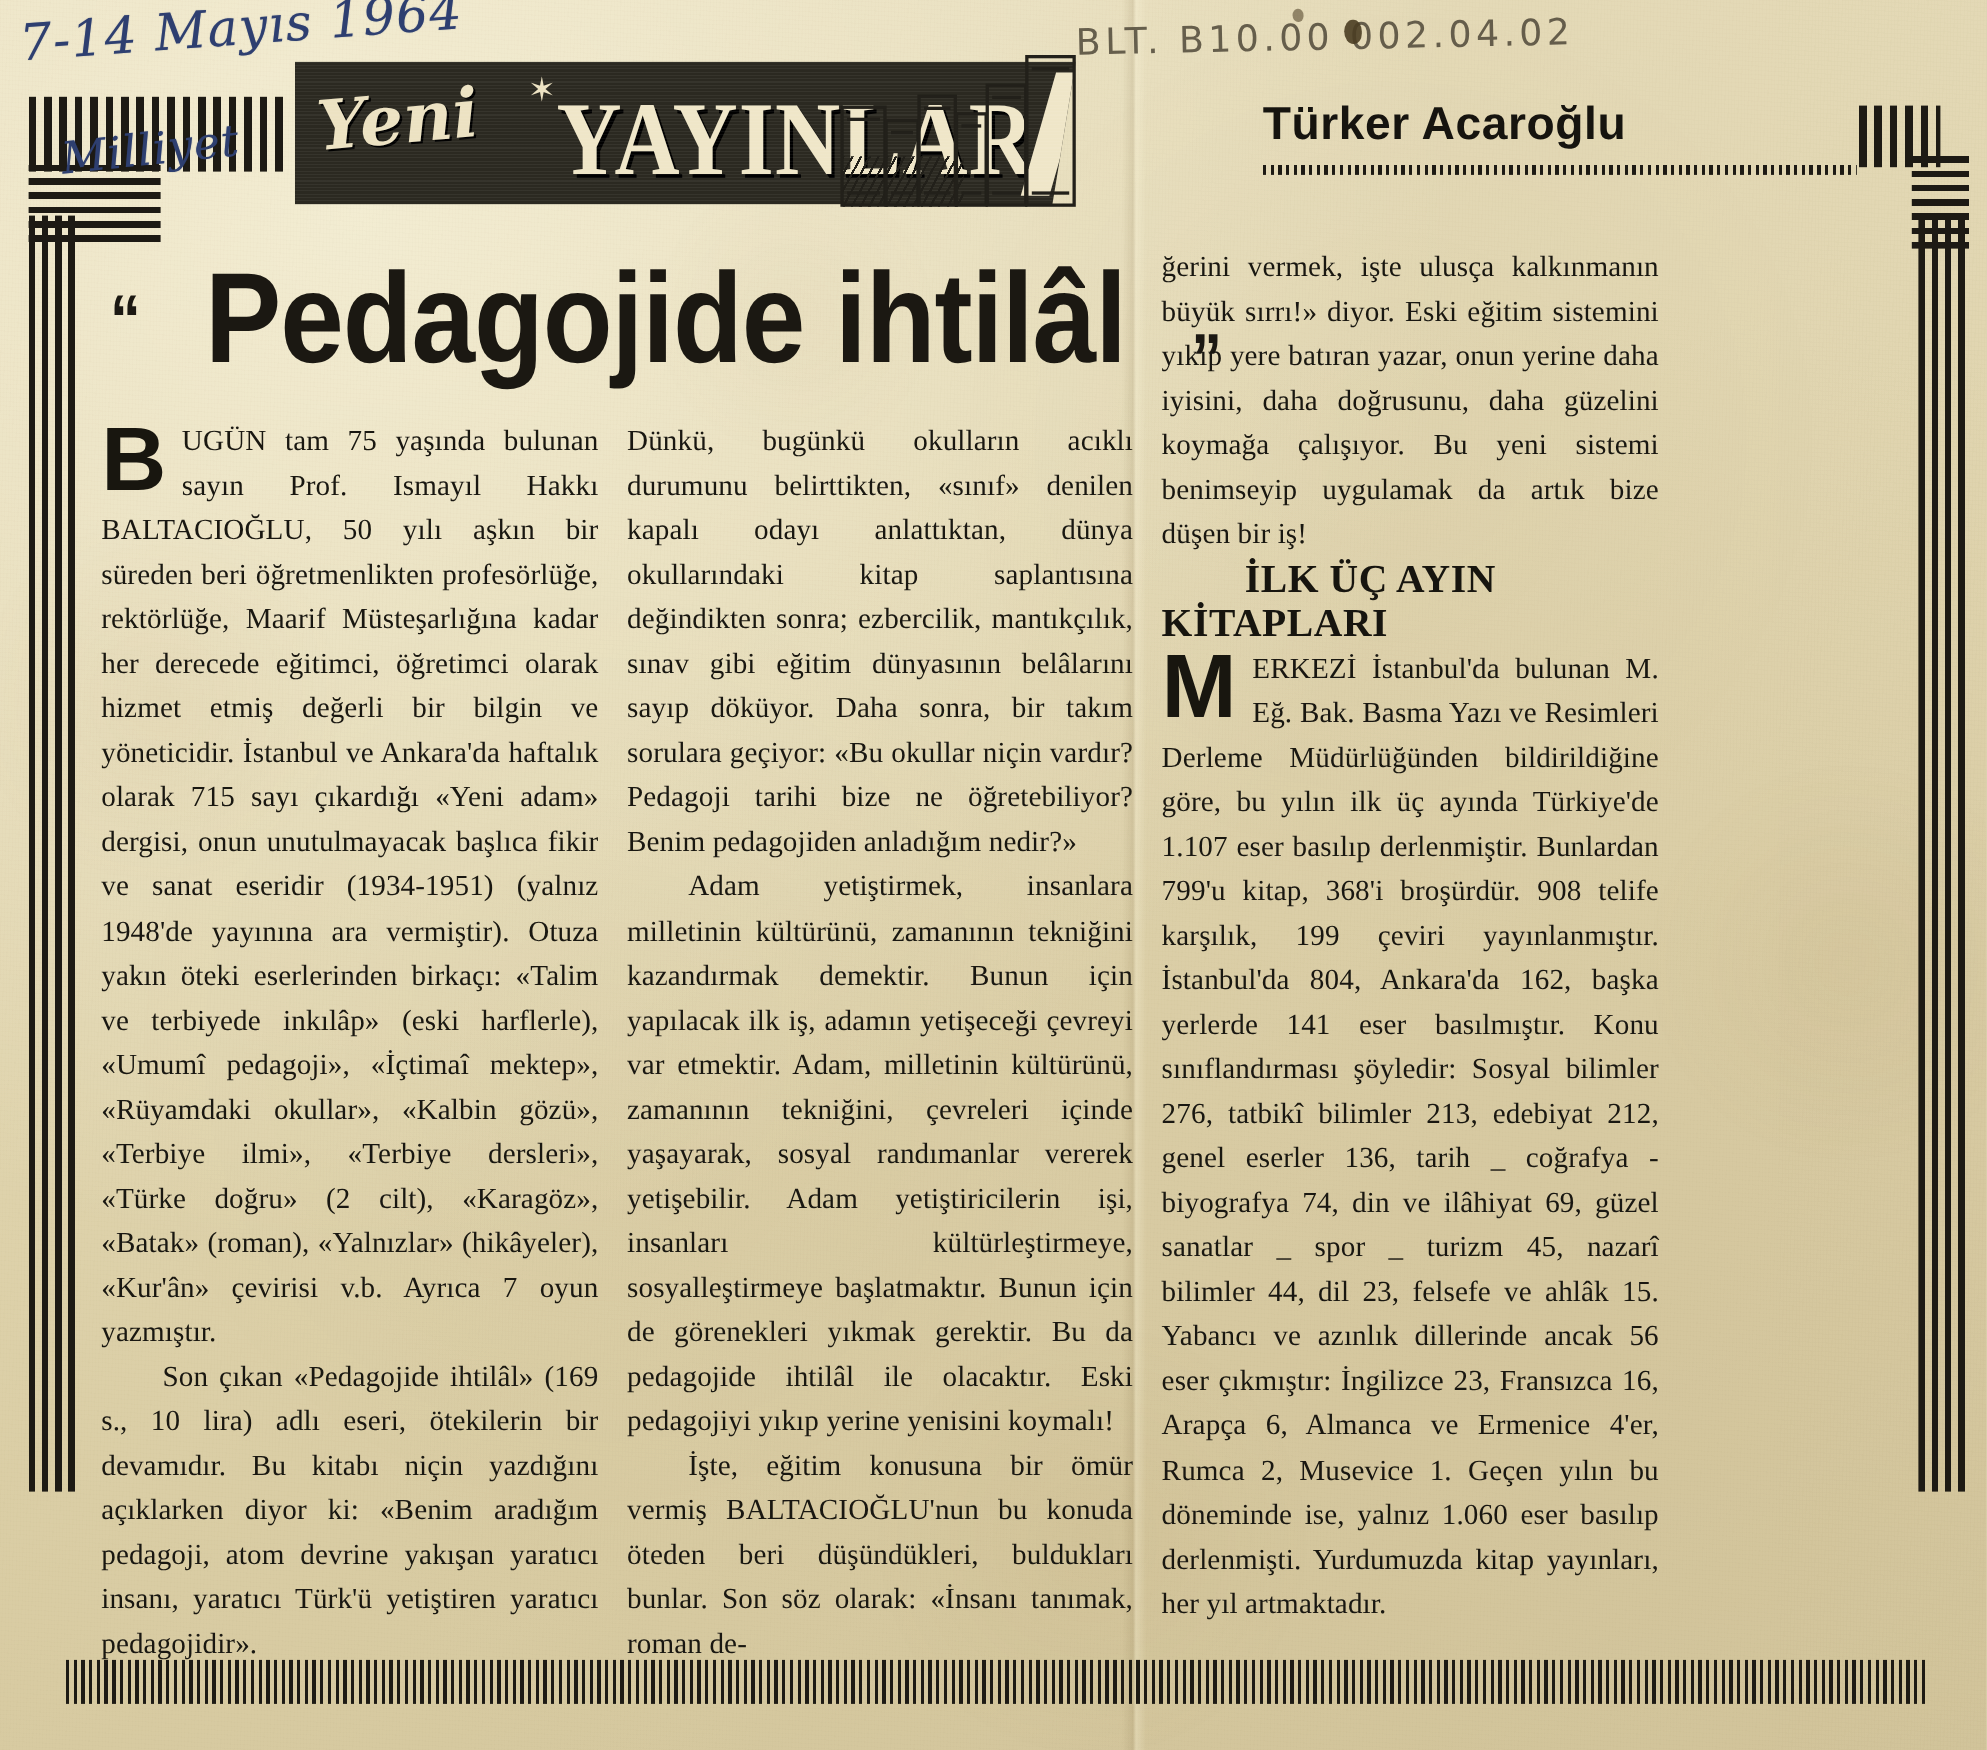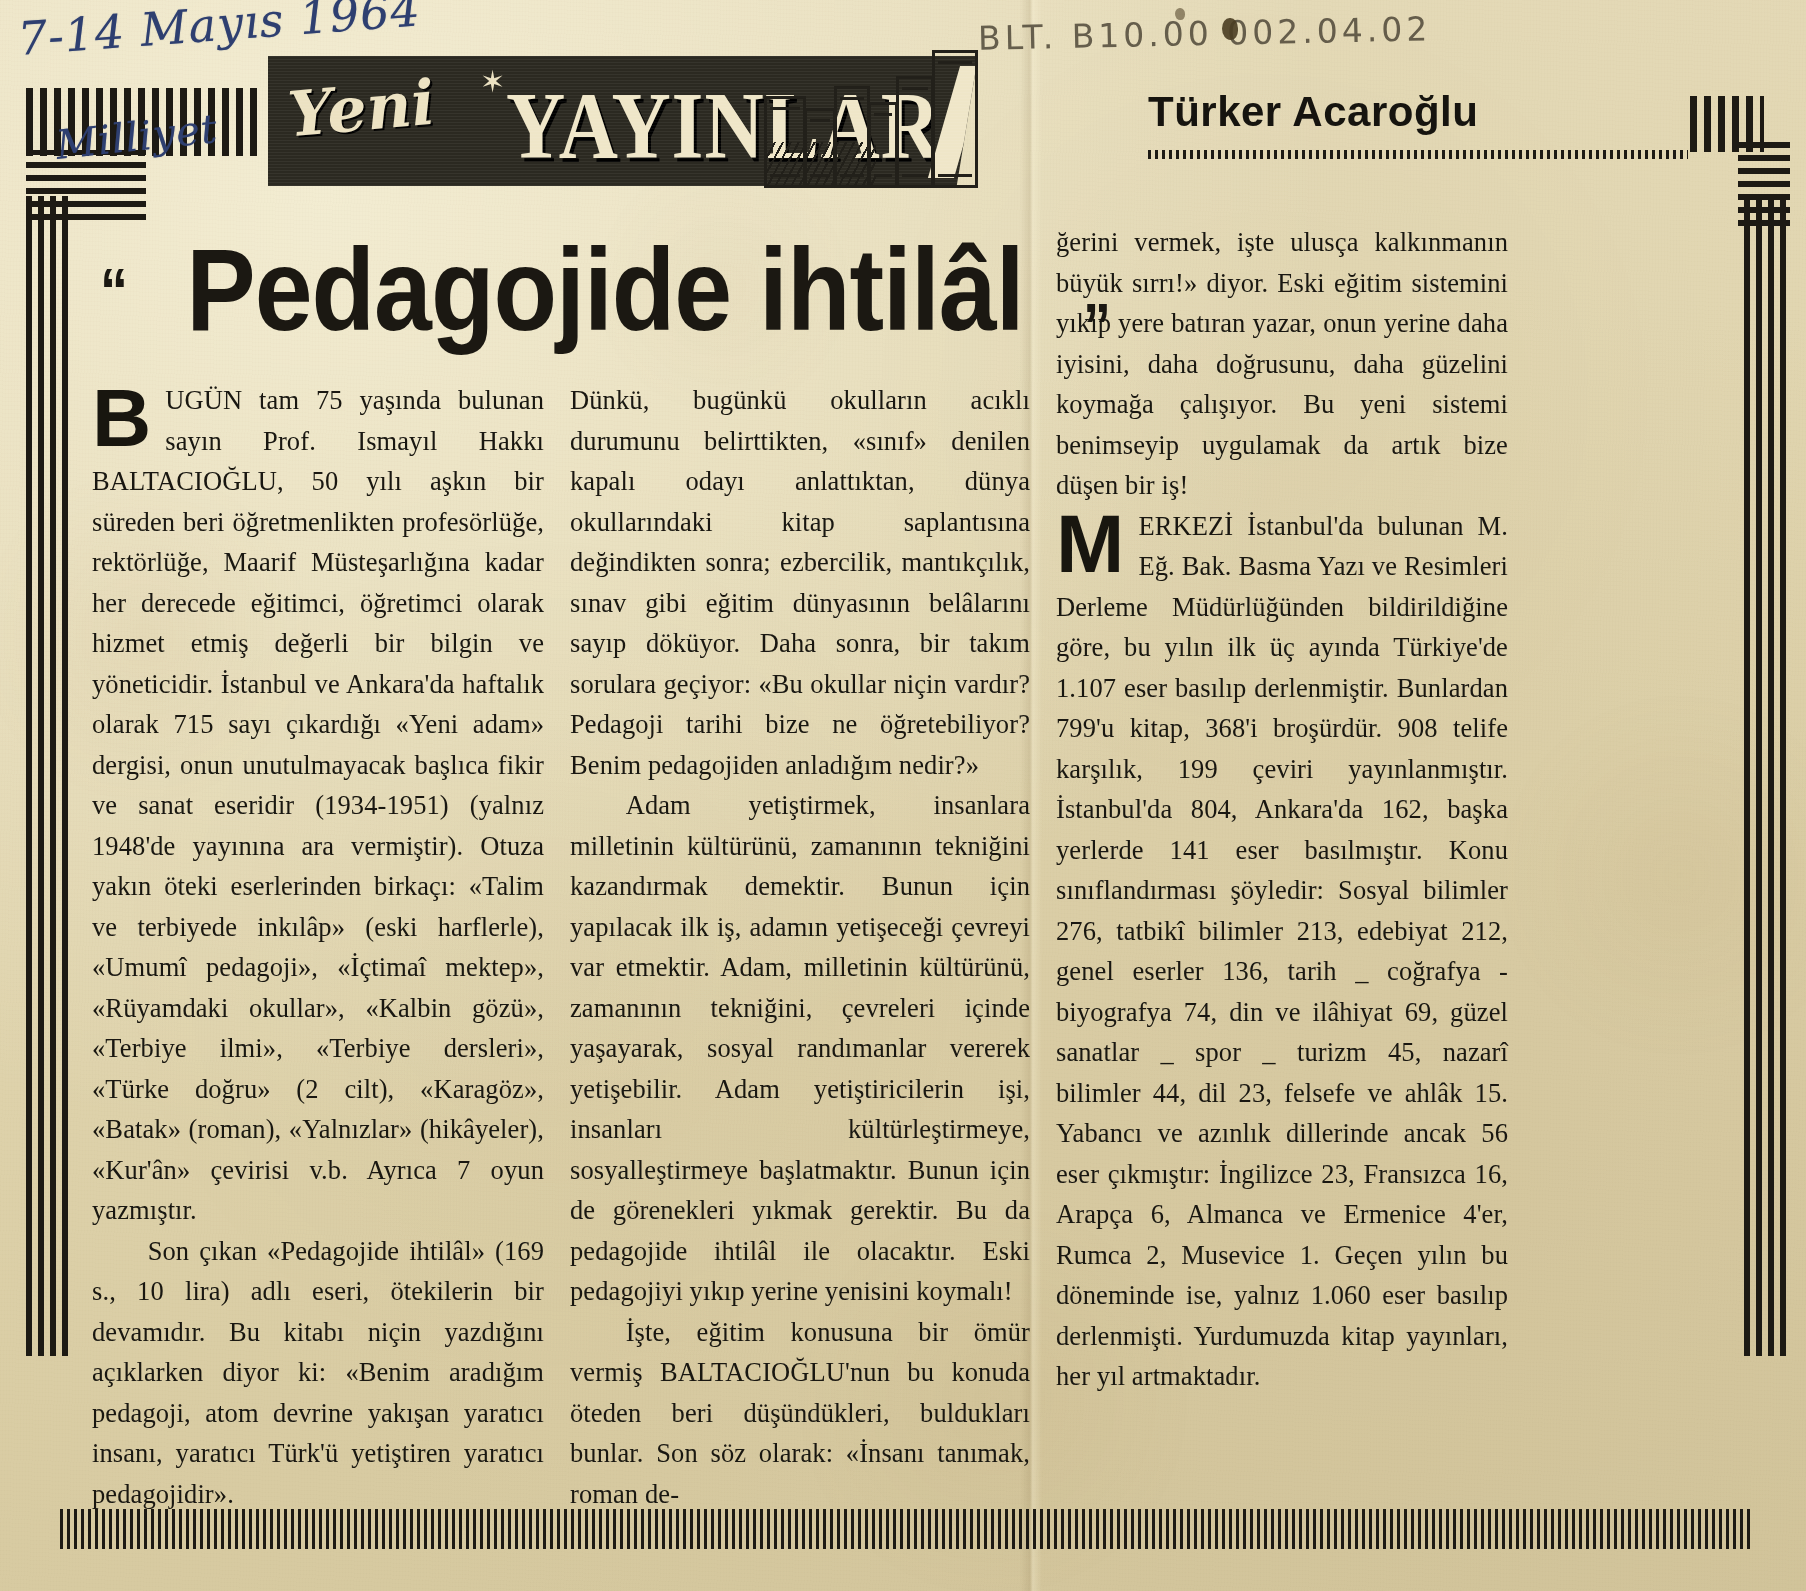--- a/index.html
+++ b/index.html
@@ -266,18 +266,19 @@
     </p>
     <p>
       <span>İşte, eğitim konusuna bir ömür vermiş </span><span class="b">BALTACIOĞLU'nun bu konuda öteden beri düşündükleri, buldukları bunlar. Son söz olarak: «İnsanı tanımak, roman de-</span>
     </p>
   </div>
 
   <div class="col" id="col3">
     <p class="first">
       <span class="b">ğerini vermek, işte ulusça kalkınmanın büyük sırrı!»</span><span> diyor. Eski eğitim sistemini yıkıp yere batıran yazar, onun yerine daha iyisini, daha doğrusunu, daha güzelini koymağa çalışıyor. Bu yeni sistemi benimseyip uygulamak da artık bize düşen bir iş!</span>
     </p>
+    <p class="sub">İLK ÜÇ AYIN KİTAPLARI</p>
     <p class="first">
       <span class="dropcap">M</span><span>ERKEZİ İstanbul'da bulunan M. Eğ. Bak. Basma Yazı ve Resimleri Derleme Müdürlüğünden bildirildiğine göre, bu yılın ilk üç ayında Türkiye'de 1.107 eser basılıp derlenmiştir. Bunlardan 799'u kitap, 368'i broşürdür. 908 telife karşılık, 199 çeviri yayınlanmıştır. İstanbul'da 804, Ankara'da 162, başka yerlerde 141 eser basılmıştır. Konu sınıflandırması şöyledir: Sosyal bilimler 276, tatbikî bilimler 213, edebiyat 212, genel eserler 136, tarih _ coğrafya - biyografya 74, din ve ilâhiyat 69, güzel sanatlar _ spor _ turizm 45, nazarî bilimler 44, dil 23, felsefe ve ahlâk 15. Yabancı ve azınlık dillerinde ancak 56 eser çıkmıştır: İngilizce 23, Fransızca 16, Arapça 6, Almanca ve Ermenice 4'er, Rumca 2, Musevice 1. Geçen yılın bu döneminde ise, yalnız 1.060 eser basılıp derlenmişti. Yurdumuzda kitap yayınları, her yıl artmaktadır.</span>
     </p>
   </div>
 
 </div>
 
 </body></html>

